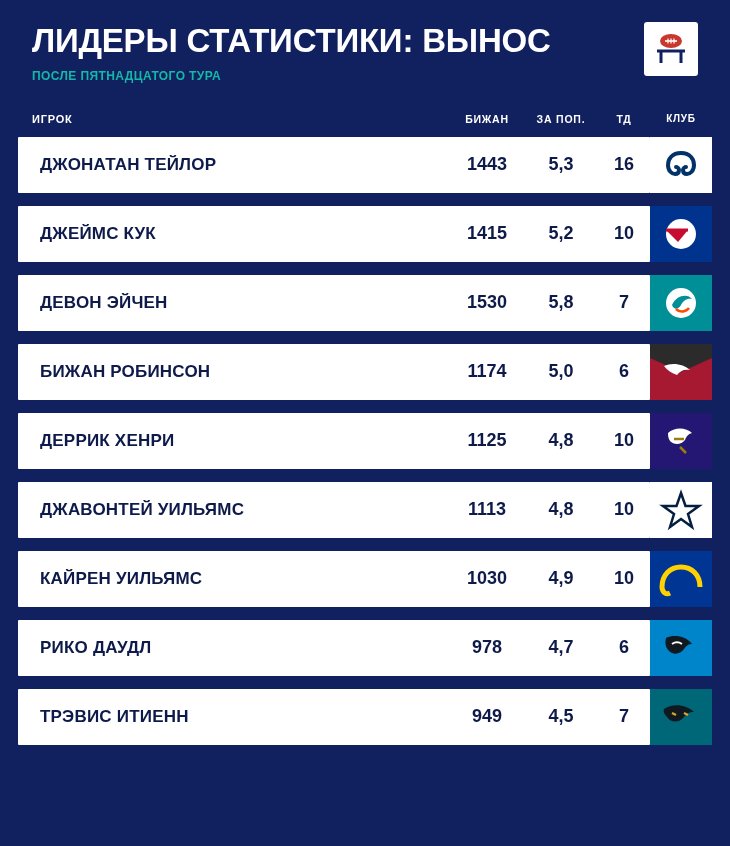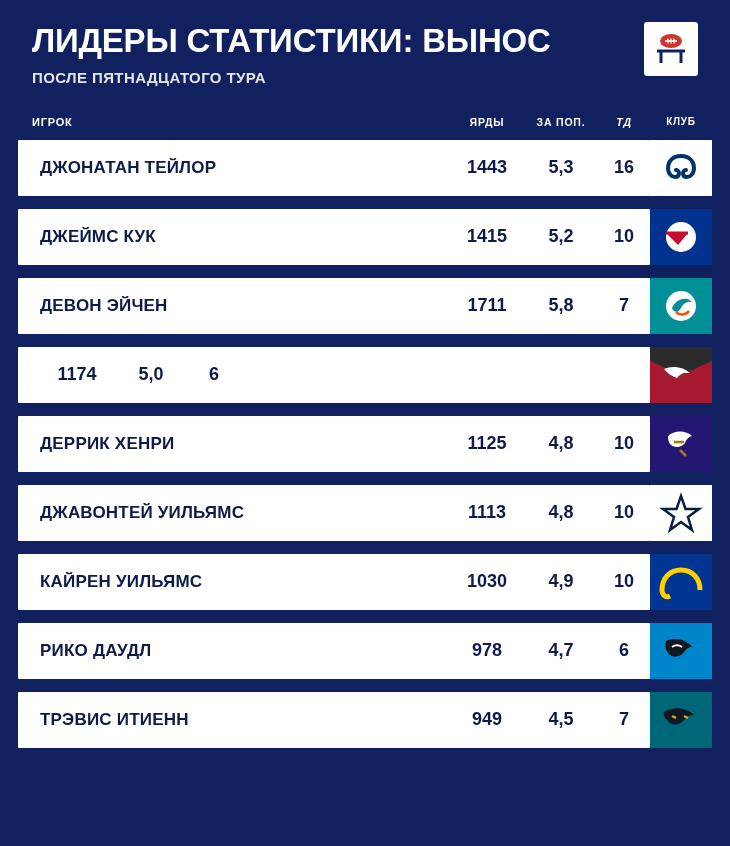--- a/index.html
+++ b/index.html
@@ -25,22 +25,22 @@
   }
   .titles { padding-top: 4px; }
   .main-title {
     color: #ffffff;
     font-size: 33px;
     font-weight: bold;
     letter-spacing: -0.2px;
     line-height: 1.05;
   }
   .sub-title {
-    color: #e5e5e5;
-    font-size: 15px;
+    color: #14b8a6;
+    font-size: 12px;
     font-weight: bold;
     letter-spacing: 0.4px;
     margin-top: 10px;
   }
   .logo-badge {
     width: 54px;
     height: 54px;
     background: #ffffff;
     border-radius: 3px;
     display: flex;
@@ -64,21 +64,21 @@
   }
   .col-head .ch-num {
     width: 74px;
     text-align: center;
     color: #ffffff;
     font-size: 10.5px;
     font-weight: bold;
     letter-spacing: 0.8px;
   }
   .col-head .ch-ypc { width: 74px; }
-  .col-head .ch-td { width: 52px; font-style: italic; }
+  .col-head .ch-td { width: 52px; }
   .col-head .ch-club {
     width: 62px;
     text-align: center;
     color: #ffffff;
     font-size: 10px;
     font-weight: bold;
     letter-spacing: 0.8px;
   }
   .rows { margin-top: 8px; }
   .row {
@@ -147,21 +147,21 @@
         <path d="M30 22 v12" stroke="#11205e" stroke-width="3"></path>
         <ellipse cx="20" cy="12" rx="11" ry="7" fill="#c8382f"></ellipse>
         <path d="M14 12 h12" stroke="#ffffff" stroke-width="1.6"></path>
         <path d="M17 9.5 v5 M20 9.5 v5 M23 9.5 v5" stroke="#ffffff" stroke-width="1.2"></path>
       </svg>
     </div>
   </div>
 
   <div class="col-head">
     <div class="ch-player">ИГРОК</div>
-    <div class="ch-num">ЯРДЫ</div>
+    <div class="ch-num">БИЖАН</div>
     <div class="ch-num ch-ypc">ЗА ПОП.</div>
     <div class="ch-num ch-td">ТД</div>
     <div class="ch-club">КЛУБ</div>
   </div>
 
   <div class="rows">
 
     <div class="row">
       <div class="row-white">
         <div class="player-name">ДЖОНАТАН ТЕЙЛОР</div>
@@ -190,36 +190,37 @@
           <circle cx="31" cy="28" r="15" fill="#ffffff"></circle>
           <path d="M16 24 h22 l-10 12 z" fill="#c60c30"></path>
           <path d="M16 24 h22" stroke="#c60c30" stroke-width="3"></path>
         </svg>
       </div>
     </div>
 
     <div class="row">
       <div class="row-white">
         <div class="player-name">ДЕВОН ЭЙЧЕН</div>
-        <div class="stat">1711</div>
+        <div class="stat">1530</div>
         <div class="stat">5,8</div>
         <div class="stat td">7</div>
       </div>
       <div class="club">
         <svg width="62" height="56" viewBox="0 0 62 56">
           <rect width="62" height="56" fill="#008e97"></rect>
           <circle cx="31" cy="28" r="15" fill="#ffffff"></circle>
           <path d="M22 30 c4 -10 16 -12 20 -6 c-5 -1 -9 2 -11 6 c-3 5 -7 5 -9 0 z" fill="#008e97"></path>
           <path d="M26 34 c4 4 10 3 13 -1" stroke="#fc4c02" stroke-width="2.5" fill="none"></path>
         </svg>
       </div>
     </div>
 
     <div class="row">
       <div class="row-white">
+        <div class="player-name">БИЖАН РОБИНСОН</div>
         <div class="stat">1174</div>
         <div class="stat">5,0</div>
         <div class="stat td">6</div>
       </div>
       <div class="club">
         <svg width="62" height="56" viewBox="0 0 62 56">
           <rect width="62" height="56" fill="#a71930"></rect>
           <path d="M0 0 h62 v14 l-31 14 L0 14 z" fill="#2b2b2b"></path>
           <path d="M14 22 c8 -4 20 -2 26 4 c-6 -1 -10 1 -13 5 c-6 -2 -10 -5 -13 -9 z" fill="#ffffff"></path>
         </svg>

